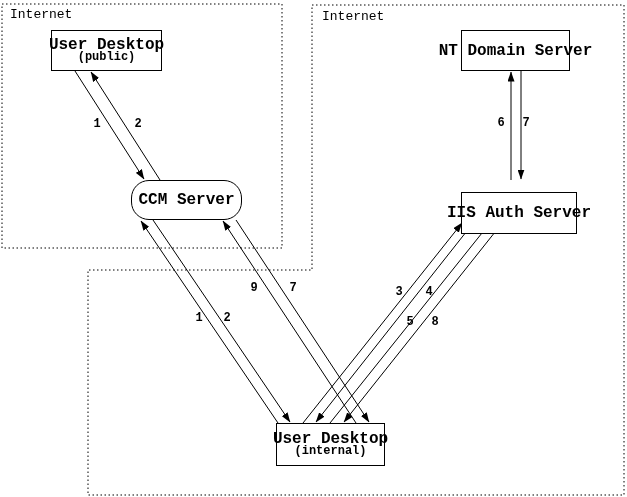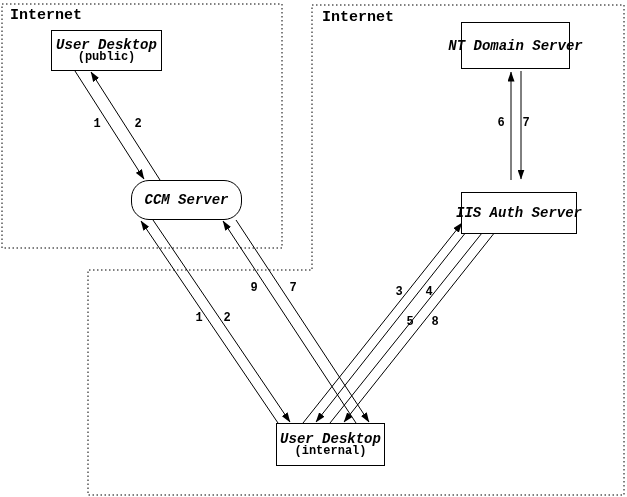--- a/index.html
+++ b/index.html
@@ -7,35 +7,35 @@
     position: relative;
     width: 627px; height: 497px;
     background: #fff;
     font-family: "Liberation Mono", "DejaVu Sans Mono", monospace;
     color: #000;
     overflow: hidden;
   }
   #wires { position: absolute; left: 0; top: 0; width: 627px; height: 497px; }
   .zone-label {
     position: absolute;
-    font-size: 15px; font-weight: bold;
+    font-size: 13px; font-weight: normal;
     letter-spacing: 0px;
     white-space: nowrap;
   }
   .node {
     position: absolute;
     border: 1px solid #000;
     background: #fff;
     display: flex; flex-direction: column;
     align-items: center; justify-content: center;
     text-align: center;
     box-sizing: border-box;
   }
   .node .title {
-    font-size: 14px; font-weight: bold; white-space: nowrap; line-height: 14px; font-style: italic;
+    font-size: 16px; font-weight: bold; white-space: nowrap; line-height: 14px;
   }
   .node .subtitle {
     font-size: 12px; font-weight: bold; white-space: nowrap; line-height: 11px;
   }
   .flow-label {
     position: absolute;
     font-size: 12px; font-weight: bold;
     transform: translate(-50%, -50%);
     white-space: nowrap;
   }
@@ -78,21 +78,21 @@
 
   <div class="node" style="left:51px; top:30px; width:111px; height:41px;">
     <span class="title">User Desktop</span>
     <span class="subtitle">(public)</span>
   </div>
 
   <div class="node" style="left:131px; top:180px; width:111px; height:40px;border-radius:18px;">
     <span class="title">CCM Server</span>
   </div>
 
-  <div class="node" style="left:461px; top:22px; width:109px; height:47px;">
+  <div class="node" style="left:461px; top:30px; width:109px; height:41px;">
     <span class="title">NT Domain Server</span>
   </div>
 
   <div class="node" style="left:461px; top:192px; width:116px; height:42px;">
     <span class="title">IIS Auth Server</span>
   </div>
 
   <div class="node" style="left:276px; top:423px; width:109px; height:43px;">
     <span class="title">User Desktop</span>
     <span class="subtitle">(internal)</span>

